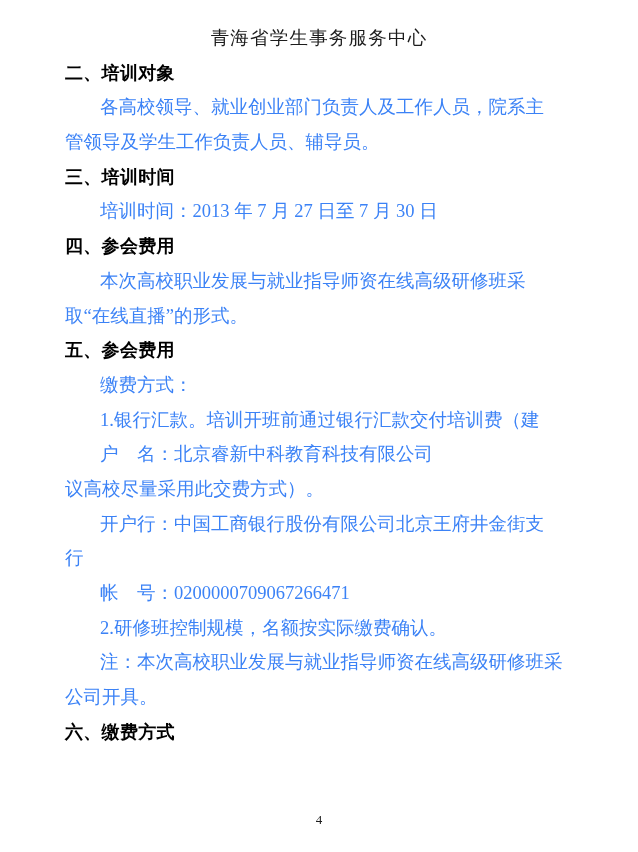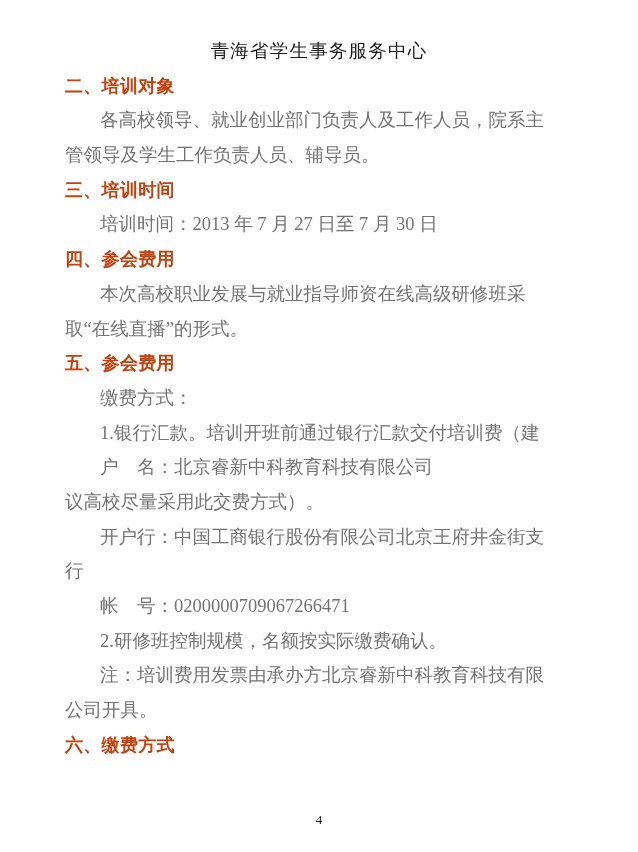--- a/index.html
+++ b/index.html
@@ -7,21 +7,21 @@
     padding: 0;
     background: #ffffff;
   }
   .page {
     position: relative;
     width: 638px;
     height: 852px;
     background: #ffffff;
     overflow: hidden;
     box-sizing: border-box;
-    padding-top: 34px;
+    padding-top: 21px;
     color: #1c1c1c;
     font-family: "Liberation Serif", serif;
   }
   .doc-title {
     height: 34.7px;
     line-height: 34.7px;
     text-align: center;
     font-size: 18.5px;
     letter-spacing: 1.2px;
     white-space: nowrap;
@@ -29,30 +29,30 @@
   }
   .content {
     padding-left: 65px;
   }
   .line {
     height: 34.7px;
     line-height: 34.7px;
     font-size: 18.5px;
     white-space: nowrap;
     font-family: "Liberation Serif", serif;
-    color: #737373;
+    color: #3b82f6;
   }
   .heading {
     height: 34.7px;
     line-height: 34.7px;
     font-size: 18px;
     font-weight: 700;
     white-space: nowrap;
     font-family: "Liberation Sans", sans-serif;
-    color: #c2410c;
+    color: #000000;
     letter-spacing: 0.3px;
   }
   .indent {
     padding-left: 35px;
   }
   .page-number {
     position: absolute;
     left: 0;
     right: 0;
     bottom: 24px;
@@ -84,21 +84,21 @@
 
     <div class="heading">五、参会费用</div>
     <div class="line indent">缴费方式：</div>
     <div class="line indent">1.银行汇款。培训开班前通过银行汇款交付培训费（建</div>
     <div class="line indent">户　名：北京睿新中科教育科技有限公司</div>
     <div class="line">议高校尽量采用此交费方式）。</div>
     <div class="line indent">开户行：中国工商银行股份有限公司北京王府井金街支</div>
     <div class="line">行</div>
     <div class="line indent">帐　号：0200000709067266471</div>
     <div class="line indent">2.研修班控制规模，名额按实际缴费确认。</div>
-    <div class="line indent">注：培训费用发票由承办方北京睿新中科教育科技有限</div>
+    <div class="line indent">注：本次高校职业发展与就业指导师资在线高级研修班采</div>
     <div class="line">公司开具。</div>
 
     <div class="heading">六、缴费方式</div>
 
   </div>
 
   <div class="page-number">4</div>
 
 </div>
 

